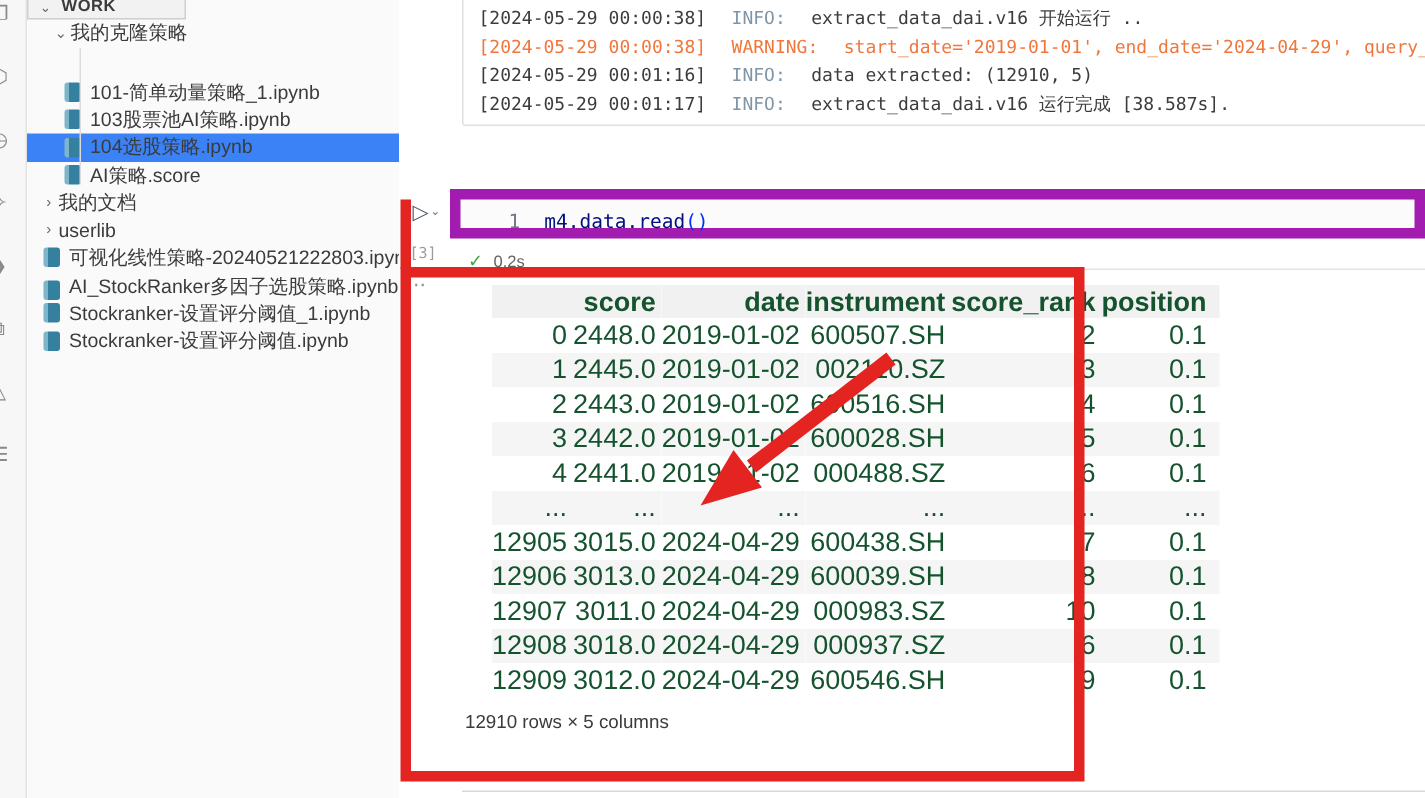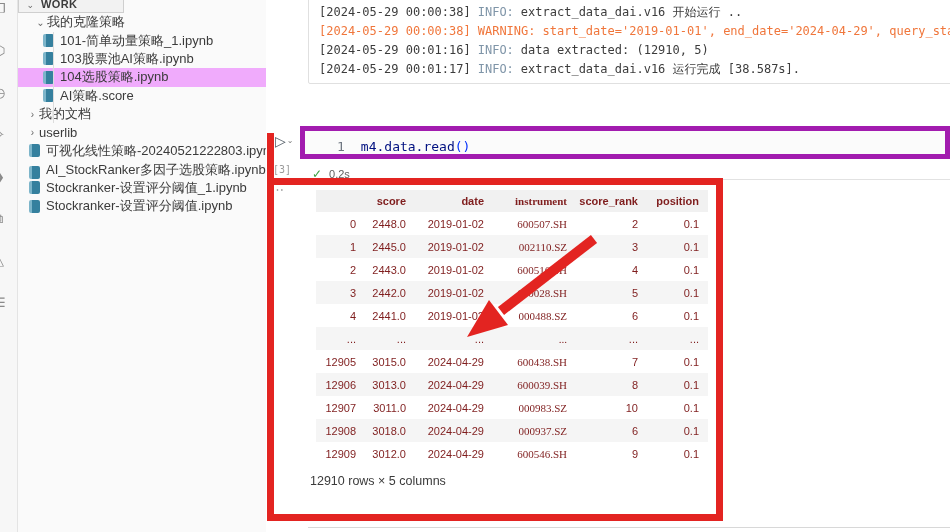--- a/index.html
+++ b/index.html
@@ -14,67 +14,67 @@
   
   .sidebar{position:absolute;left:18px;top:0;width:248px;height:532px;background:#fafafa;}
   .work-header{position:absolute;top:-7px;left:0;width:106px;height:20px;
        background:#f2f2f2;border:1px solid #cfcfcf;box-sizing:border-box;
        font-size:11px;font-weight:bold;color:#3b3b3b;letter-spacing:.4px;
        display:flex;align-items:flex-end;padding:0 0 2px 5px;}
   .work-header .chev{font-size:9px;margin-right:4px;font-weight:normal;}
   .file-tree{position:absolute;top:13px;left:0;right:0;}
   .tree-row{height:18.4px;display:flex;align-items:center;font-size:13px;
        color:#3b3b3b;white-space:nowrap;cursor:pointer;}
-  .tree-row.selected{background:#f0abfc;text-align:center;}
+  .tree-row.selected{background:#3b82f6;text-align:center;}
   .chev{width:13px;color:#696969;font-size:10px;flex:none;text-align:center;}
   .nb-icon{width:11px;height:13px;flex:none;margin-right:6px;border-radius:2px;
        background:linear-gradient(90deg,#7db5ca 0 3px,#35809e 3px);}
   .tree-label{overflow:hidden;text-overflow:clip;}
   .indent-guide{position:absolute;left:35px;top:32px;height:91px;border-left:1px solid #dcdcdc;}
 
   
   .log-box{position:absolute;left:308px;top:-12px;width:662px;height:96px;
        background:#fff;border:1px solid #e0e0e0;border-radius:2px;box-sizing:border-box;
        padding:14px 0 0 10px;overflow:hidden;}
   .log-line{font-family:"DejaVu Sans Mono",monospace;font-size:12px;line-height:19px;
        white-space:nowrap;color:#3c3c3c;}
-  .log-level{color:#7f95a8;margin:0 7px;}
+  .log-level{color:#7f95a8;margin:0 17px;}
   .log-line.warn span{color:#f0763b;}
 
   
   .run-button{position:absolute;left:275px;top:133px;color:#57606a;font-size:14px;
        cursor:pointer;line-height:16px;}
   .run-button .run-chev{font-size:8px;color:#7a7a7a;vertical-align:3px;margin-left:1px;}
   .code-editor{position:absolute;left:300px;top:126px;width:650px;height:33px;
-       background:#fbfbfb;border:5px solid #a21caf;box-sizing:border-box;
+       background:#fbfbfb;border:7px solid #a21caf;box-sizing:border-box;
        font-family:"DejaVu Sans Mono",monospace;font-size:13px;line-height:31px;}
   .line-no{color:#6e7681;margin-left:32px;margin-right:16px;}
   .code-main{color:#001080;}
   .code-paren{color:#0431fa;}
   .exec-count{position:absolute;left:273px;top:164px;font-size:10px;color:#9b9b9b;
        font-family:"DejaVu Sans Mono",monospace;}
   .status{position:absolute;left:312px;top:167px;font-size:11px;color:#616161;}
   .status .check{color:#3fa345;font-size:12px;margin-right:7px;}
   .collapse-dots{position:absolute;left:271px;top:182px;color:#8f8f8f;font-size:13px;
        letter-spacing:1px;cursor:pointer;}
 
   
   .hline{position:absolute;height:0;border-top:1px solid #e2e2e2;}
   .hline-top{left:308px;top:179px;width:642px;}
   .hline-bottom{left:308px;top:527px;width:642px;border-top-color:#d8d8d8;}
-  table.df{position:absolute;left:316px;top:190px;border-collapse:collapse;
-       font-size:11px;color:#7f1d1d;table-layout:fixed;}
+  table.df{position:absolute;left:328px;top:190px;border-collapse:collapse;
+       font-size:18px;color:#14532d;table-layout:fixed;}
   table.df th,table.df td{padding:0 4px 0 0;text-align:right;height:23px;
        overflow:hidden;white-space:nowrap;font-weight:normal;}
   table.df thead th{font-weight:bold;background:#f1f1f1;height:22px;}
   table.df tr.stripe td{background:#f5f5f5;}
   table.df th:nth-child(1),table.df td:nth-child(1){width:40px;}
   table.df th:nth-child(2),table.df td:nth-child(2){width:46px;}
   table.df th:nth-child(3),table.df td:nth-child(3){width:74px;}
-  table.df th:nth-child(4),table.df td:nth-child(4){width:79px;font-family:Liberation Serif, serif;}
+  table.df th:nth-child(4),table.df td:nth-child(4){width:79px;}
   table.df th:nth-child(5),table.df td:nth-child(5){width:67px;}
   table.df th:nth-child(6),table.df td:nth-child(6){width:57px;padding-right:9px;}
   .df-footer{position:absolute;left:310px;top:474px;font-size:12.5px;color:#3b3b3b;}
 
   
   .red-box{position:absolute;left:267px;top:178px;width:456px;height:343px;
        border:7px solid #e32421;box-sizing:border-box;z-index:5;pointer-events:none;}
   .red-overshoot{position:absolute;left:267px;top:133px;width:7px;height:46px;
        background:#e32421;z-index:5;pointer-events:none;}
   .arrow-svg{position:absolute;left:0;top:0;z-index:6;pointer-events:none;}
@@ -98,21 +98,21 @@
   <div class="sidebar">
     <div class="work-header">
       <span class="chev">⌄</span>
       <span>WORK</span>
     </div>
     <div class="file-tree">
         <div class="tree-row" style="padding-left: 16px;">
           <span class="chev">⌄</span>
           <span class="tree-label">我的克隆策略</span>
         </div>
-        <div class="tree-row" style="padding-left: 25px;">
+        <div class="tree-row" style="padding-left: 25px; margin-top: 21px;">
           <span class="nb-icon"></span>
           <span class="tree-label">101-简单动量策略_1.ipynb</span>
         </div>
         <div class="tree-row" style="padding-left: 25px;">
           <span class="nb-icon"></span>
           <span class="tree-label">103股票池AI策略.ipynb</span>
         </div>
         <div class="tree-row selected" style="padding-left: 25px;">
           <span class="nb-icon"></span>
           <span class="tree-label">104选股策略.ipynb</span>

